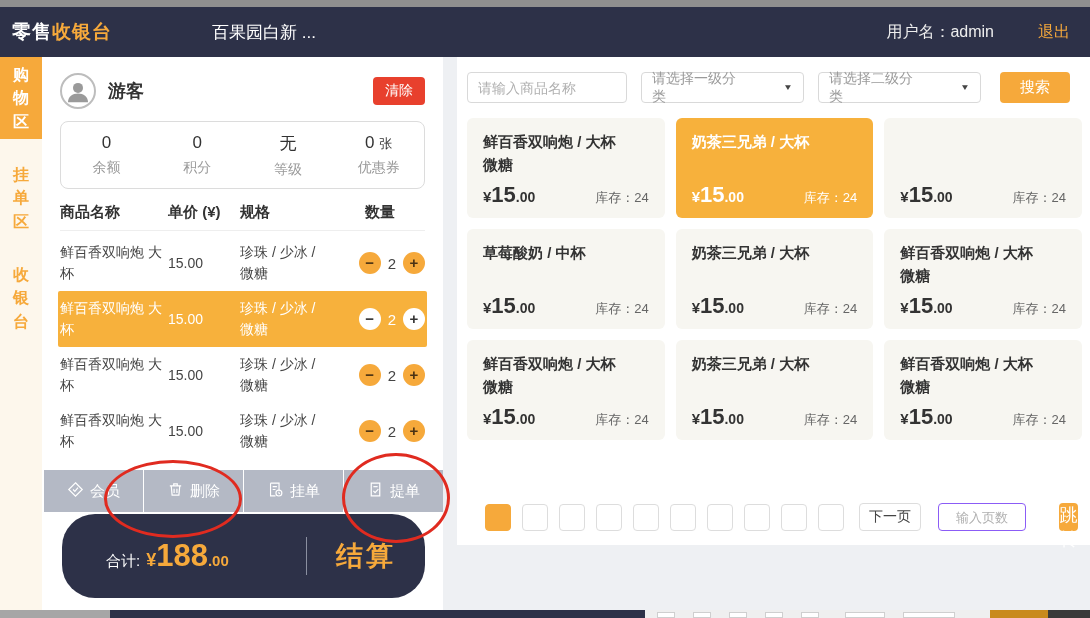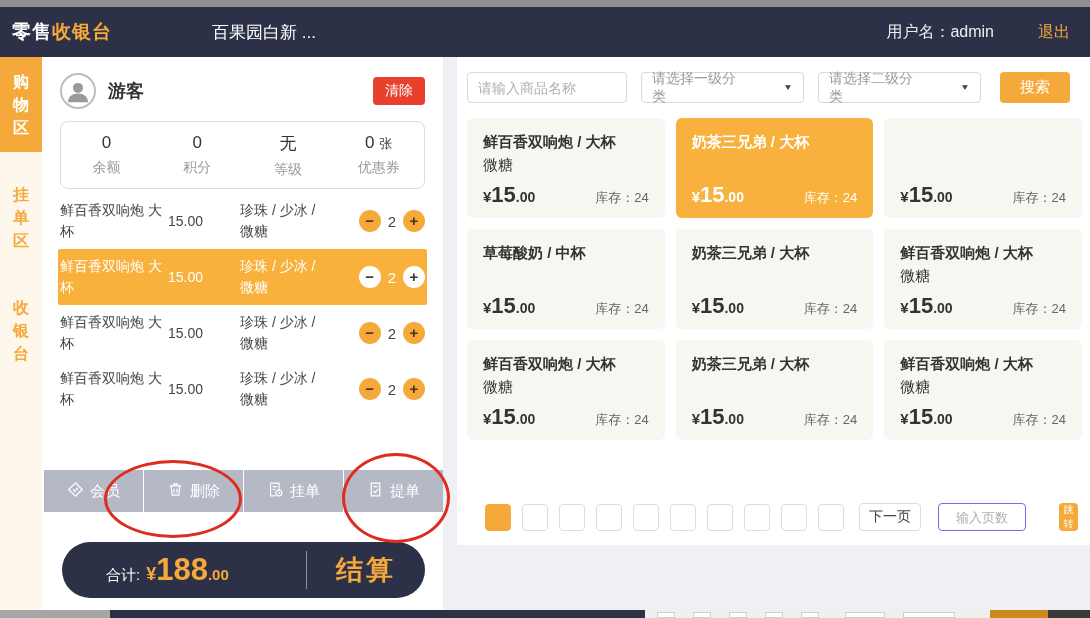--- a/index.html
+++ b/index.html
@@ -22,21 +22,21 @@
            display:flex; align-items:center; padding:0 20px 0 12px; }
   .brand{ font-size:19px; font-weight:bold; letter-spacing:1px; }
   .brand .white{ color:#fff; } .brand .orange{ color:var(--accent); }
   .store{ color:#fff; font-size:17px; margin-left:100px; }
   .header-right{ margin-left:auto; display:flex; align-items:center; gap:44px; }
   .user{ color:#eee; font-size:16px; }
   .logout{ color:var(--accent); font-size:16px; cursor:pointer; }
 
   
   #sidebar{ position:absolute; left:0; top:57px; width:42px; height:553px; background:var(--cream); }
-  .vtab{ width:42px; height:95px; display:flex; align-items:center; justify-content:center; cursor:pointer; }
+  .vtab{ width:42px; height:82px; display:flex; align-items:center; justify-content:center; cursor:pointer; }
   .vtab .vlabel{ width:18px; word-break:break-all; text-align:center; font-size:16px; font-weight:bold;
                  line-height:1.45; color:var(--accent); }
   .vtab.selected{ background:var(--accent); }
   .vtab.selected .vlabel{ color:#fff; }
   .vtab + .vtab{ margin-top:18px; }
 
   
   #left-panel{ position:absolute; left:42px; top:57px; width:401px; height:553px; background:#fff; }
   .cust-row{ display:flex; align-items:center; margin:16px 18px 0 18px; height:36px; }
   .avatar{ width:36px; height:36px; border-radius:50%; background:#fff; border:2px solid #bdbdbd;
@@ -67,21 +67,21 @@
 
   
   .action-bar{ position:absolute; left:2px; bottom:98px; width:399px; height:42px; background:var(--graybar);
                display:flex; }
   .act-btn{ flex:1; display:flex; align-items:center; justify-content:center; gap:6px; background:none;
             border:none; color:#fff; font-size:15px; cursor:pointer; }
   .act-btn + .act-btn{ border-left:1px solid #fff; }
   .act-btn svg{ width:17px; height:17px; }
 
   
-  .total-pill{ position:absolute; left:20px; bottom:12px; width:363px; height:56px; background:var(--navy);
+  .total-pill{ position:absolute; left:20px; bottom:12px; width:363px; height:84px; background:var(--navy);
                border-radius:33px; display:flex; align-items:center; }
   .total-left{ flex:1; display:flex; align-items:baseline; padding-left:44px; }
   .total-label{ color:#fff; font-size:15px; }
   .cur{ color:var(--accent); font-size:18px; font-weight:bold; margin-left:6px; }
   .amt-int{ color:var(--accent); font-size:31px; font-weight:bold; }
   .amt-dec{ color:var(--accent); font-size:15px; font-weight:bold; }
   .total-div{ width:1px; height:38px; background:#8a8fa0; }
   .checkout{ width:118px; text-align:center; color:var(--accent); font-size:27px; font-weight:bold;
              letter-spacing:3px; background:none; border:none; cursor:pointer; }
 
@@ -101,41 +101,41 @@
            display:flex; align-items:center; justify-content:space-between; cursor:pointer; background:#fff;gap:36px; }
   .select .sel-label{ font-size:14px; color:#9a9a9a; }
   .select .chev{ font-size:10px; color:#444; transform:scaleY(.85); }
   .search-btn{ margin-left:auto; margin-right:12px; width:70px; height:31px; background:var(--accent);
                color:#fff; border:none; border-radius:4px; font-size:15px; cursor:pointer; }
 
   #product-grid{ display:grid; grid-template-columns:repeat(3,1fr); gap:11px; margin-top:15px; }
   .card{ background:#F7F6F1; border-radius:6px; height:100px; padding:12px 16px 10px 16px;
          display:flex; flex-direction:column; cursor:pointer; }
   .card .pname{ font-size:15px; font-weight:bold; color:#333; line-height:1.65; }
-  .card .psub{ font-size:15px; font-weight:normal; color:#333; line-height:1.3; min-height:2px; }
+  .card .psub{ font-size:15px; font-weight:bold; color:#333; line-height:1.3; min-height:2px; }
   .card .pbottom{ margin-top:auto; display:flex; align-items:baseline; justify-content:space-between; }
   .card .pcur{ font-size:15px; font-weight:bold; }
   .card .pint{ font-size:22px; font-weight:bold; }
   .card .pdec{ font-size:14px; font-weight:bold; }
   .card .stock{ font-size:13px; color:#666; }
   .card.selected{ background:var(--highlight); }
   .card.selected .pname,.card.selected .psub,.card.selected .pcur,.card.selected .pint,
   .card.selected .pdec,.card.selected .stock{ color:#fff; }
 
   
   #pagination{ position:absolute; left:28px; bottom:14px; right:12px; display:flex; align-items:center; gap:11px; }
   .page-btn{ min-width:26px; height:27px; padding:0 6px; background:#fff; border:1px solid #ddd;
              border-radius:4px; font-size:14px; color:#555; cursor:pointer; font-family:inherit; }
   .page-btn.selected{ background:var(--accent); border-color:var(--accent); color:#fff; }
   .next-btn{ min-width:62px; height:28px; background:#fff; border:1px solid #ddd; border-radius:4px;
              font-size:14px; color:#444; cursor:pointer; margin-left:4px; font-family:inherit; }
   .page-input{ width:88px; height:28px; border:1px solid #8b5cf6; border-radius:4px; font-size:13px;
                text-align:center; margin-left:6px; font-family:inherit; color:#b91c1c; }
   .jump-btn{ width:54px; height:28px; background:var(--accent); border:none; border-radius:4px;
-             color:#fff; font-size:10px; cursor:pointer; margin-left:22px; }
+             color:#fff; font-size:18px; cursor:pointer; margin-left:22px; }
 
   
   #strip-bottom{ position:absolute; left:0; top:610px; width:1090px; height:8px; background:#a6a6a6; overflow:hidden; }
   #strip-bottom .seg-navy{ position:absolute; left:110px; top:0; width:535px; height:8px; background:var(--navy); }
   #strip-bottom .seg-light{ position:absolute; left:645px; top:0; width:345px; height:8px; background:#efefef; }
   #strip-bottom .seg-orange{ position:absolute; left:990px; top:0; width:58px; height:8px; background:#c98a1e; }
   #strip-bottom .seg-dark{ position:absolute; left:1048px; top:0; width:42px; height:8px; background:#3a3a3a; }
   .ghost{ position:absolute; top:2px; width:18px; height:6px; border:1px solid #cfcfcf; background:#fff; }
 </style>
 </head>
@@ -191,20 +191,26 @@
     <div class="stat">
       <div class="val"><span>无</span><span class="suffix"></span></div>
       <div class="lab">等级</div>
     </div>
     <div class="stat">
       <div class="val"><span>0</span> <span class="suffix">张</span></div>
       <div class="lab">优惠券</div>
     </div>
   </div>
 
+  <div class="cart-head">
+    <div>商品名称</div>
+    <div>单价 (¥)</div>
+    <div>规格</div>
+    <div style="text-align:right;padding-right:30px;">数量</div>
+  </div>
 
   <div id="cart-rows">
       <div class="cart-row">
     <div class="nm">鲜百香双响炮 大杯</div>
     <div class="pr">15.00</div>
     <div class="spec">珍珠 / 少冰 / 微糖</div>
     <div class="stepper">
       <button class="step-btn">−</button>
       <span class="qty">2</span>
       <button class="step-btn">+</button>

